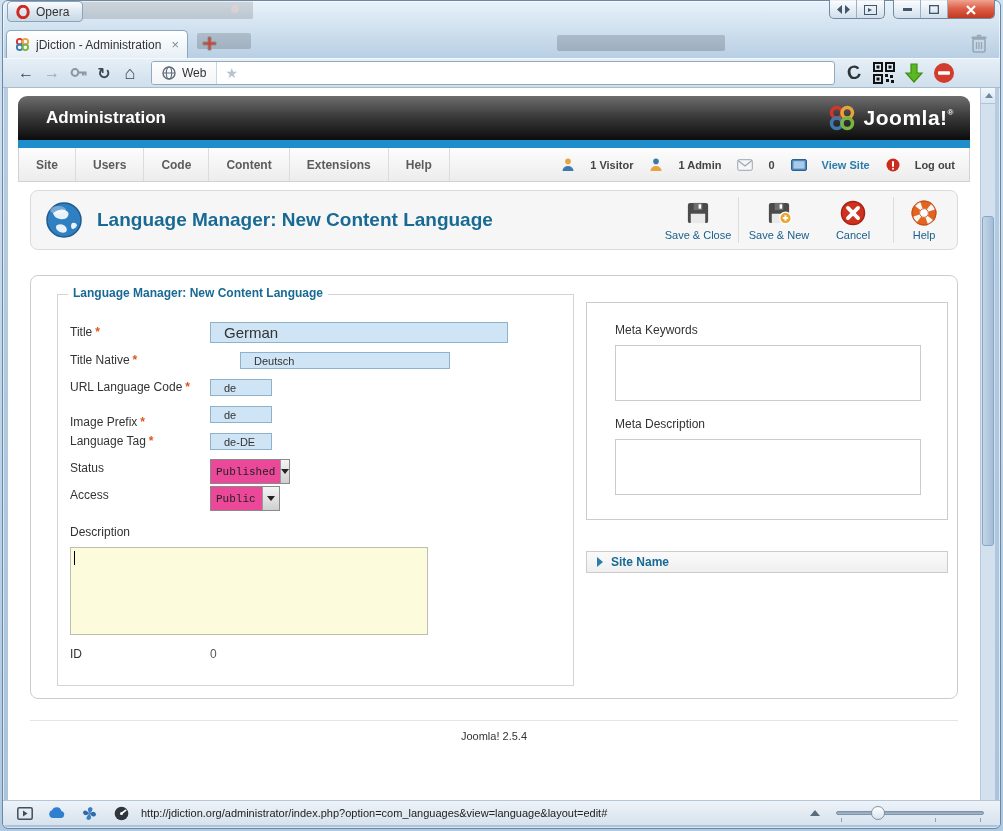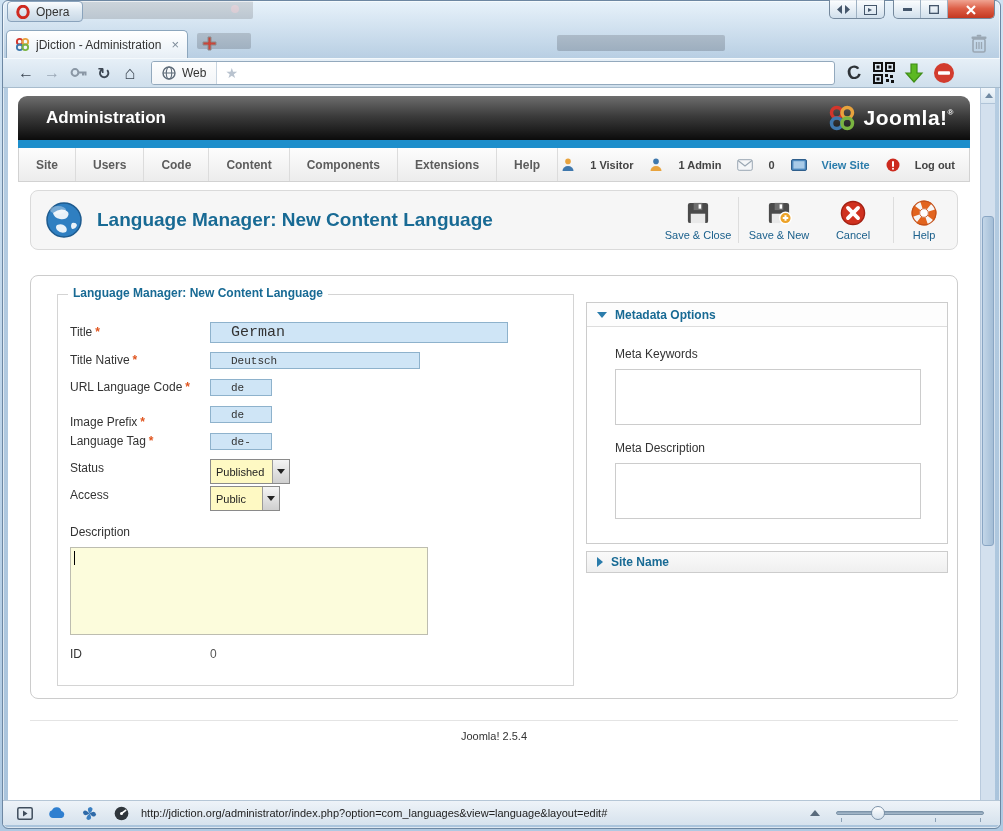--- a/index.html
+++ b/index.html
@@ -103,26 +103,26 @@
 
   
   .contentbox { margin:25px 12px 0; height:424px; border:1px solid #ccc; border-radius:8px; position:relative; background:#fff; }
   .fieldset { position:absolute; left:26px; top:18px; width:517px; height:392px;
     border:1px solid #d4d4d4; }
   .legend { position:absolute; left:10px; top:-9px; background:#fff; padding:0 5px;
     font-size:12px; font-weight:bold; color:#186a94; }
   .frow { position:absolute; left:12px; font-size:12px; color:#333; }
   .frow .req { color:#e0551f; font-weight:bold; margin-left:3px; }
   .fctl { position:absolute; left:152px; }
-  .inp { background:#cfe5f6; border:1px solid #8eb2cc; color:#333; padding:1px 20px;
-    font-family:Liberation Mono, monospace; }
+  .inp { background:#cfe5f6; border:1px solid #8eb2cc; color:#333; padding:1px 13px;
+    font-family:Liberation Sans, sans-serif; }
   .inp.big { width:298px; height:21px; font-size:15px; }
-  .inp.med { width:210px; height:17px; font-size:11px; }
+  .inp.med { width:210px; height:17px; font-size:11px;margin-left:30px; }
   .inp.sm  { width:62px;  height:17px; font-size:11px; }
-  .sel { height:25px; background:#fef9c3; border:1px solid #8a8a8a; display:flex; align-items:center; font-size:11px; color:#222; }
+  .sel { height:25px; background:#ec4899; border:1px solid #8a8a8a; display:flex; align-items:center; font-size:11px; color:#222;font-family:Liberation Mono, monospace; }
   .sel .sv { flex:1; padding:0 5px; white-space:nowrap; }
   .sel .sb { width:17px; height:100%; background:linear-gradient(180deg,#f4f4f4,#cfcfcf);
     border-left:1px solid #9a9a9a; display:flex; align-items:center; justify-content:center; }
   .sel .sb::after { content:""; width:0; height:0; border-left:4px solid transparent; border-right:4px solid transparent; border-top:5px solid #222; }
   .desc-ta { position:absolute; left:12px; top:252px; width:358px; height:88px;
     background:#fcfcdc; border:1px solid #bdbdb0; resize:none;
     font-family:"Liberation Sans",sans-serif; font-size:12px; outline:none; }
   .caret { position:absolute; left:16px; top:256px; width:1px; height:14px; background:#000; }
   .idrow { top:352px; }
   .idval { left:152px; top:352px; color:#555; font-size:12px; position:absolute; }
@@ -310,21 +310,20 @@
             <span class="lg-text"><span>Joomla!</span><sup>®</sup></span>
           </span>
         </div>
         <div class="bluebar"></div>
 
         <div class="menubar">
           <div class="m-item">Site</div>
           <div class="m-item">Users</div>
           <div class="m-item">Code</div>
           <div class="m-item">Content</div>
-          <div class="m-item">Components</div>
           <div class="m-item">Extensions</div>
           <div class="m-item">Help</div>
           <div class="m-spacer"></div>
           <div class="m-status">
             <span class="m-stat">
               <svg width="14" height="13" viewBox="0 0 14 13">
                 <circle cx="7" cy="3.4" r="2.8" fill="#e8a33d"></circle>
                   <path d="M1.5 13 a5.5 5 0 0 1 11 0 Z" fill="#3f78ad"></path>
               </svg>
               <span>1 Visitor</span>
@@ -445,24 +444,20 @@
 
             <div class="frow" style="top:230px">Description</div>
             <textarea class="desc-ta" style=""></textarea>
             <div class="caret"></div>
 
             <div class="frow idrow">ID</div>
             <span class="idval">0</span>
           </div>
 
           <div class="panel">
-            <div class="panel-h">
-              <span class="tri-down"></span>
-              <span>Metadata Options</span>
-            </div>
             <div class="panel-b">
               <div class="p-lbl">Meta Keywords</div>
               <textarea class="meta-ta" style=""></textarea>
               <div class="gap16"></div>
               <div class="p-lbl">Meta Description</div>
               <textarea class="meta-ta" style=""></textarea>
             </div>
           </div>
 
           <div class="slider-bar">

